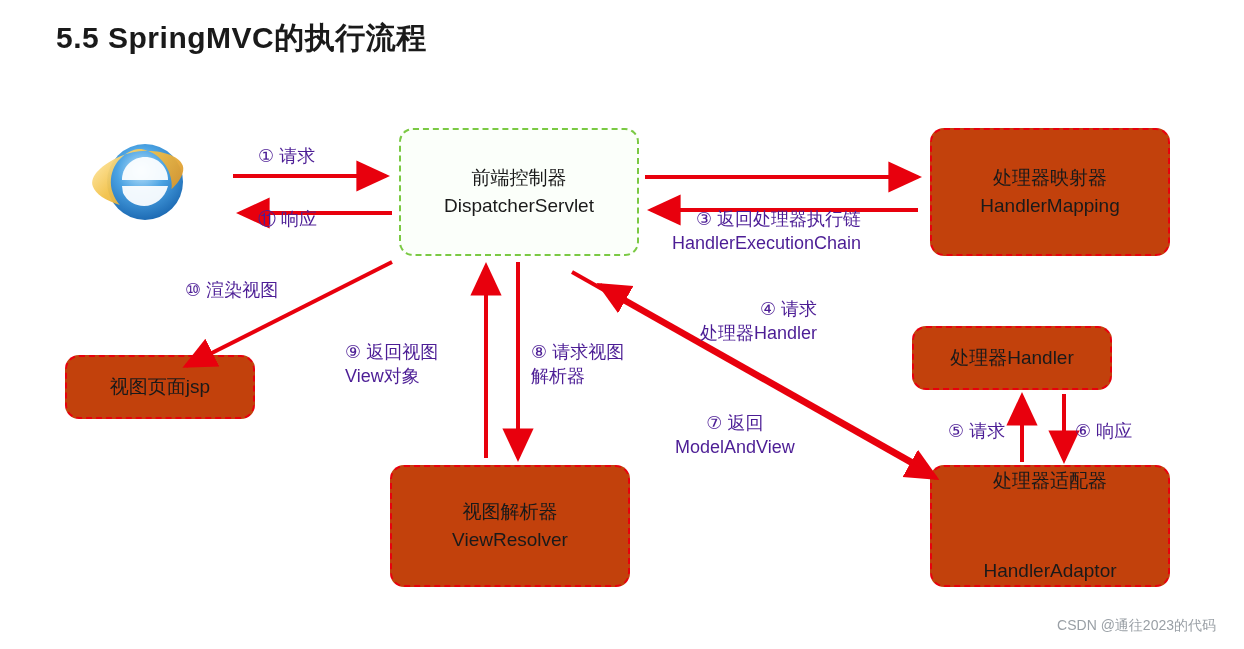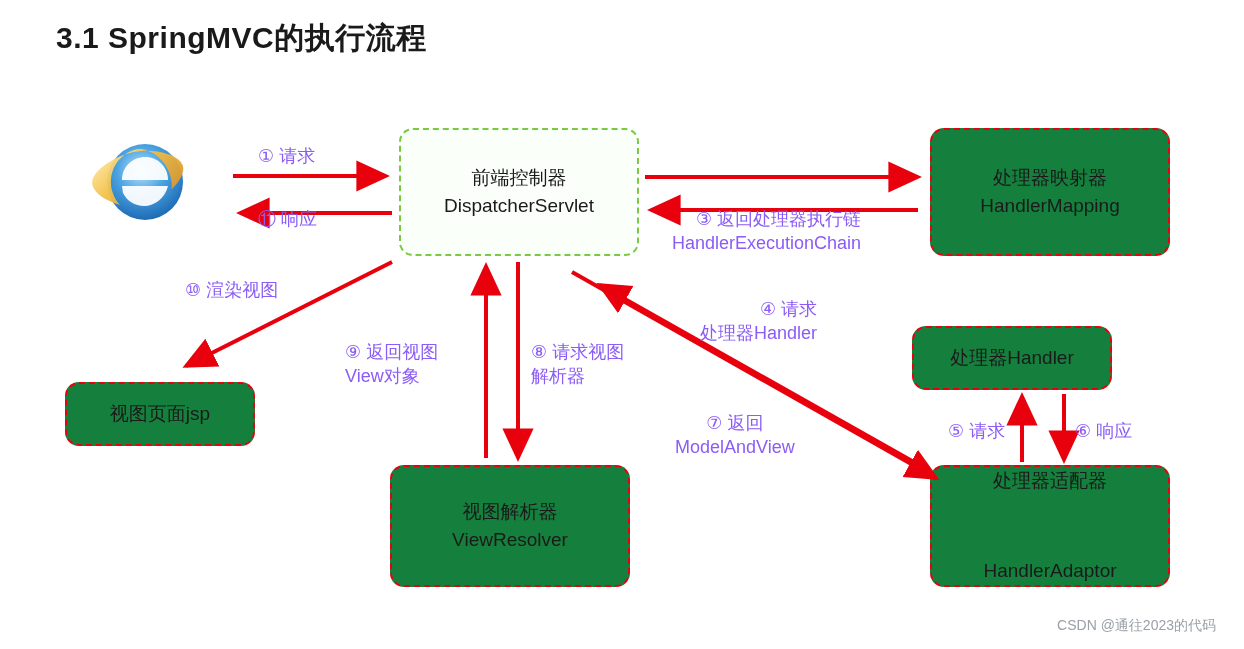--- a/index.html
+++ b/index.html
@@ -32,41 +32,41 @@
     top: 0;
     width: 1244px;
     height: 649px;
     pointer-events: none;
   }
   .node {
     position: absolute;
     box-sizing: border-box;
     border: 2.5px dashed #e8000d;
     border-radius: 14px;
-    background: #15803d;
+    background: #c2410c;
     display: flex;
     flex-direction: column;
     align-items: center;
     justify-content: center;
     color: #1a1a1a;
     font-size: 19px;
     line-height: 1.45;
     text-align: center;
   }
   .node.green {
     border-color: #7ac943;
     background: #fbfffa;
   }
   .node .l1, .node .l2 {
     display: block;
     white-space: nowrap;
   }
   .label {
     position: absolute;
-    color: #8b5cf6;
+    color: #4c1d95;
     font-size: 18px;
     line-height: 1.35;
     white-space: nowrap;
   }
   .label .ln {
     display: block;
   }
   .label.center {
     text-align: right;
   }
@@ -84,21 +84,21 @@
     font-size: 14px;
     color: #9aa0a6;
     white-space: nowrap;
   }
 </style>
 </head>
 <body>
 
 <div id="page">
 
-  <div id="title">3.1 SpringMVC的执行流程</div>
+  <div id="title">5.5 SpringMVC的执行流程</div>
 
   <svg id="browser-icon" viewBox="0 0 116 108">
     <defs>
       <radialGradient id="ieBlue" cx="45%" cy="35%" r="70%">
         <stop offset="0%" stop-color="#bfe4fb"></stop>
         <stop offset="45%" stop-color="#4ba3e3"></stop>
         <stop offset="100%" stop-color="#1763ad"></stop>
       </radialGradient>
       <linearGradient id="ieBand" x1="0" y1="0" x2="1" y2="1">
         <stop offset="0%" stop-color="#ffe9a8"></stop>
@@ -130,21 +130,21 @@
   <div class="node" style="left:930px; top:465px; width:240px; height:122px;justify-content:space-between;">
     <span class="l1">处理器适配器</span>
     <span class="l2">HandlerAdaptor</span>
   </div>
 
   <div class="node" style="left:390px; top:465px; width:240px; height:122px;">
     <span class="l1">视图解析器</span>
     <span class="l2">ViewResolver</span>
   </div>
 
-  <div class="node" style="left:65px; top:382px; width:190px; height:64px;">
+  <div class="node" style="left:65px; top:355px; width:190px; height:64px;">
     <span class="l1">视图页面jsp</span>
   </div>
 
   <svg id="wires" viewBox="0 0 1244 649">
     <defs>
       <marker id="ah" markerWidth="9" markerHeight="9" refX="7.4" refY="4.5" orient="auto" markerUnits="strokeWidth">
         <path d="M0,0.6 L8.4,4.5 L0,8.4 z" fill="#e8000d"></path>
       </marker>
     </defs>
     <g stroke="#e8000d" stroke-width="4" fill="none" marker-end="url(#ah)">

